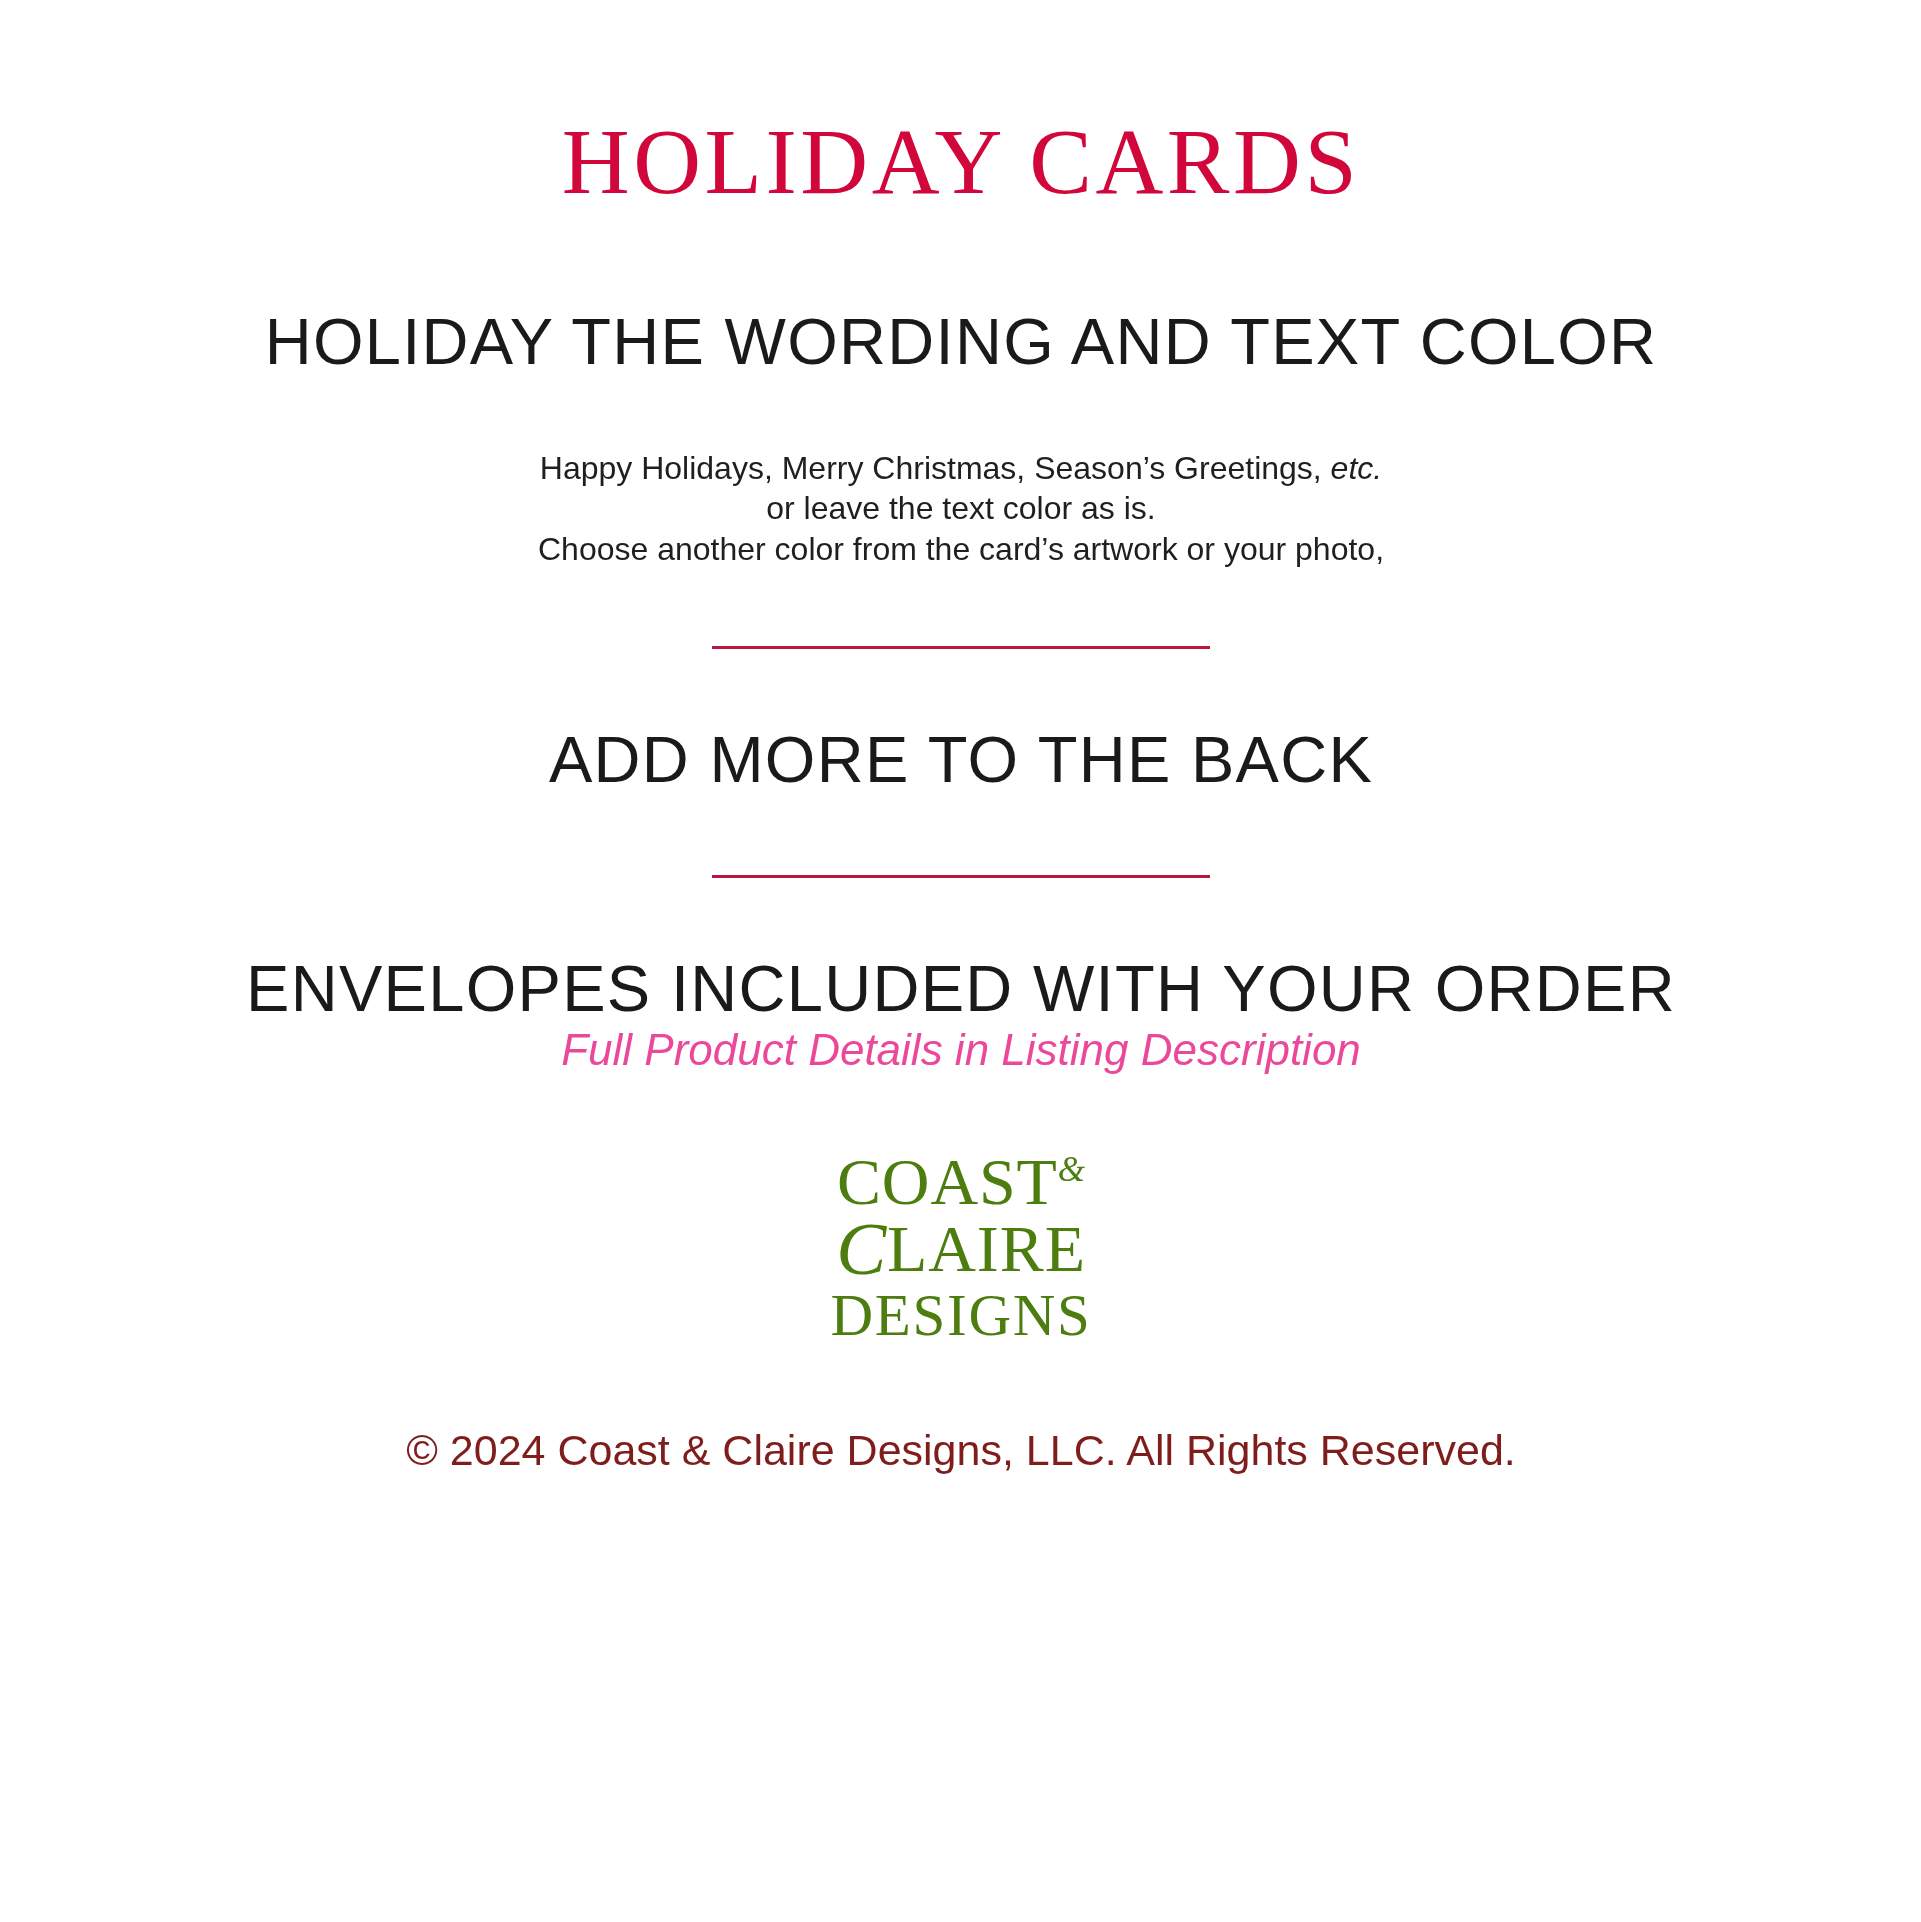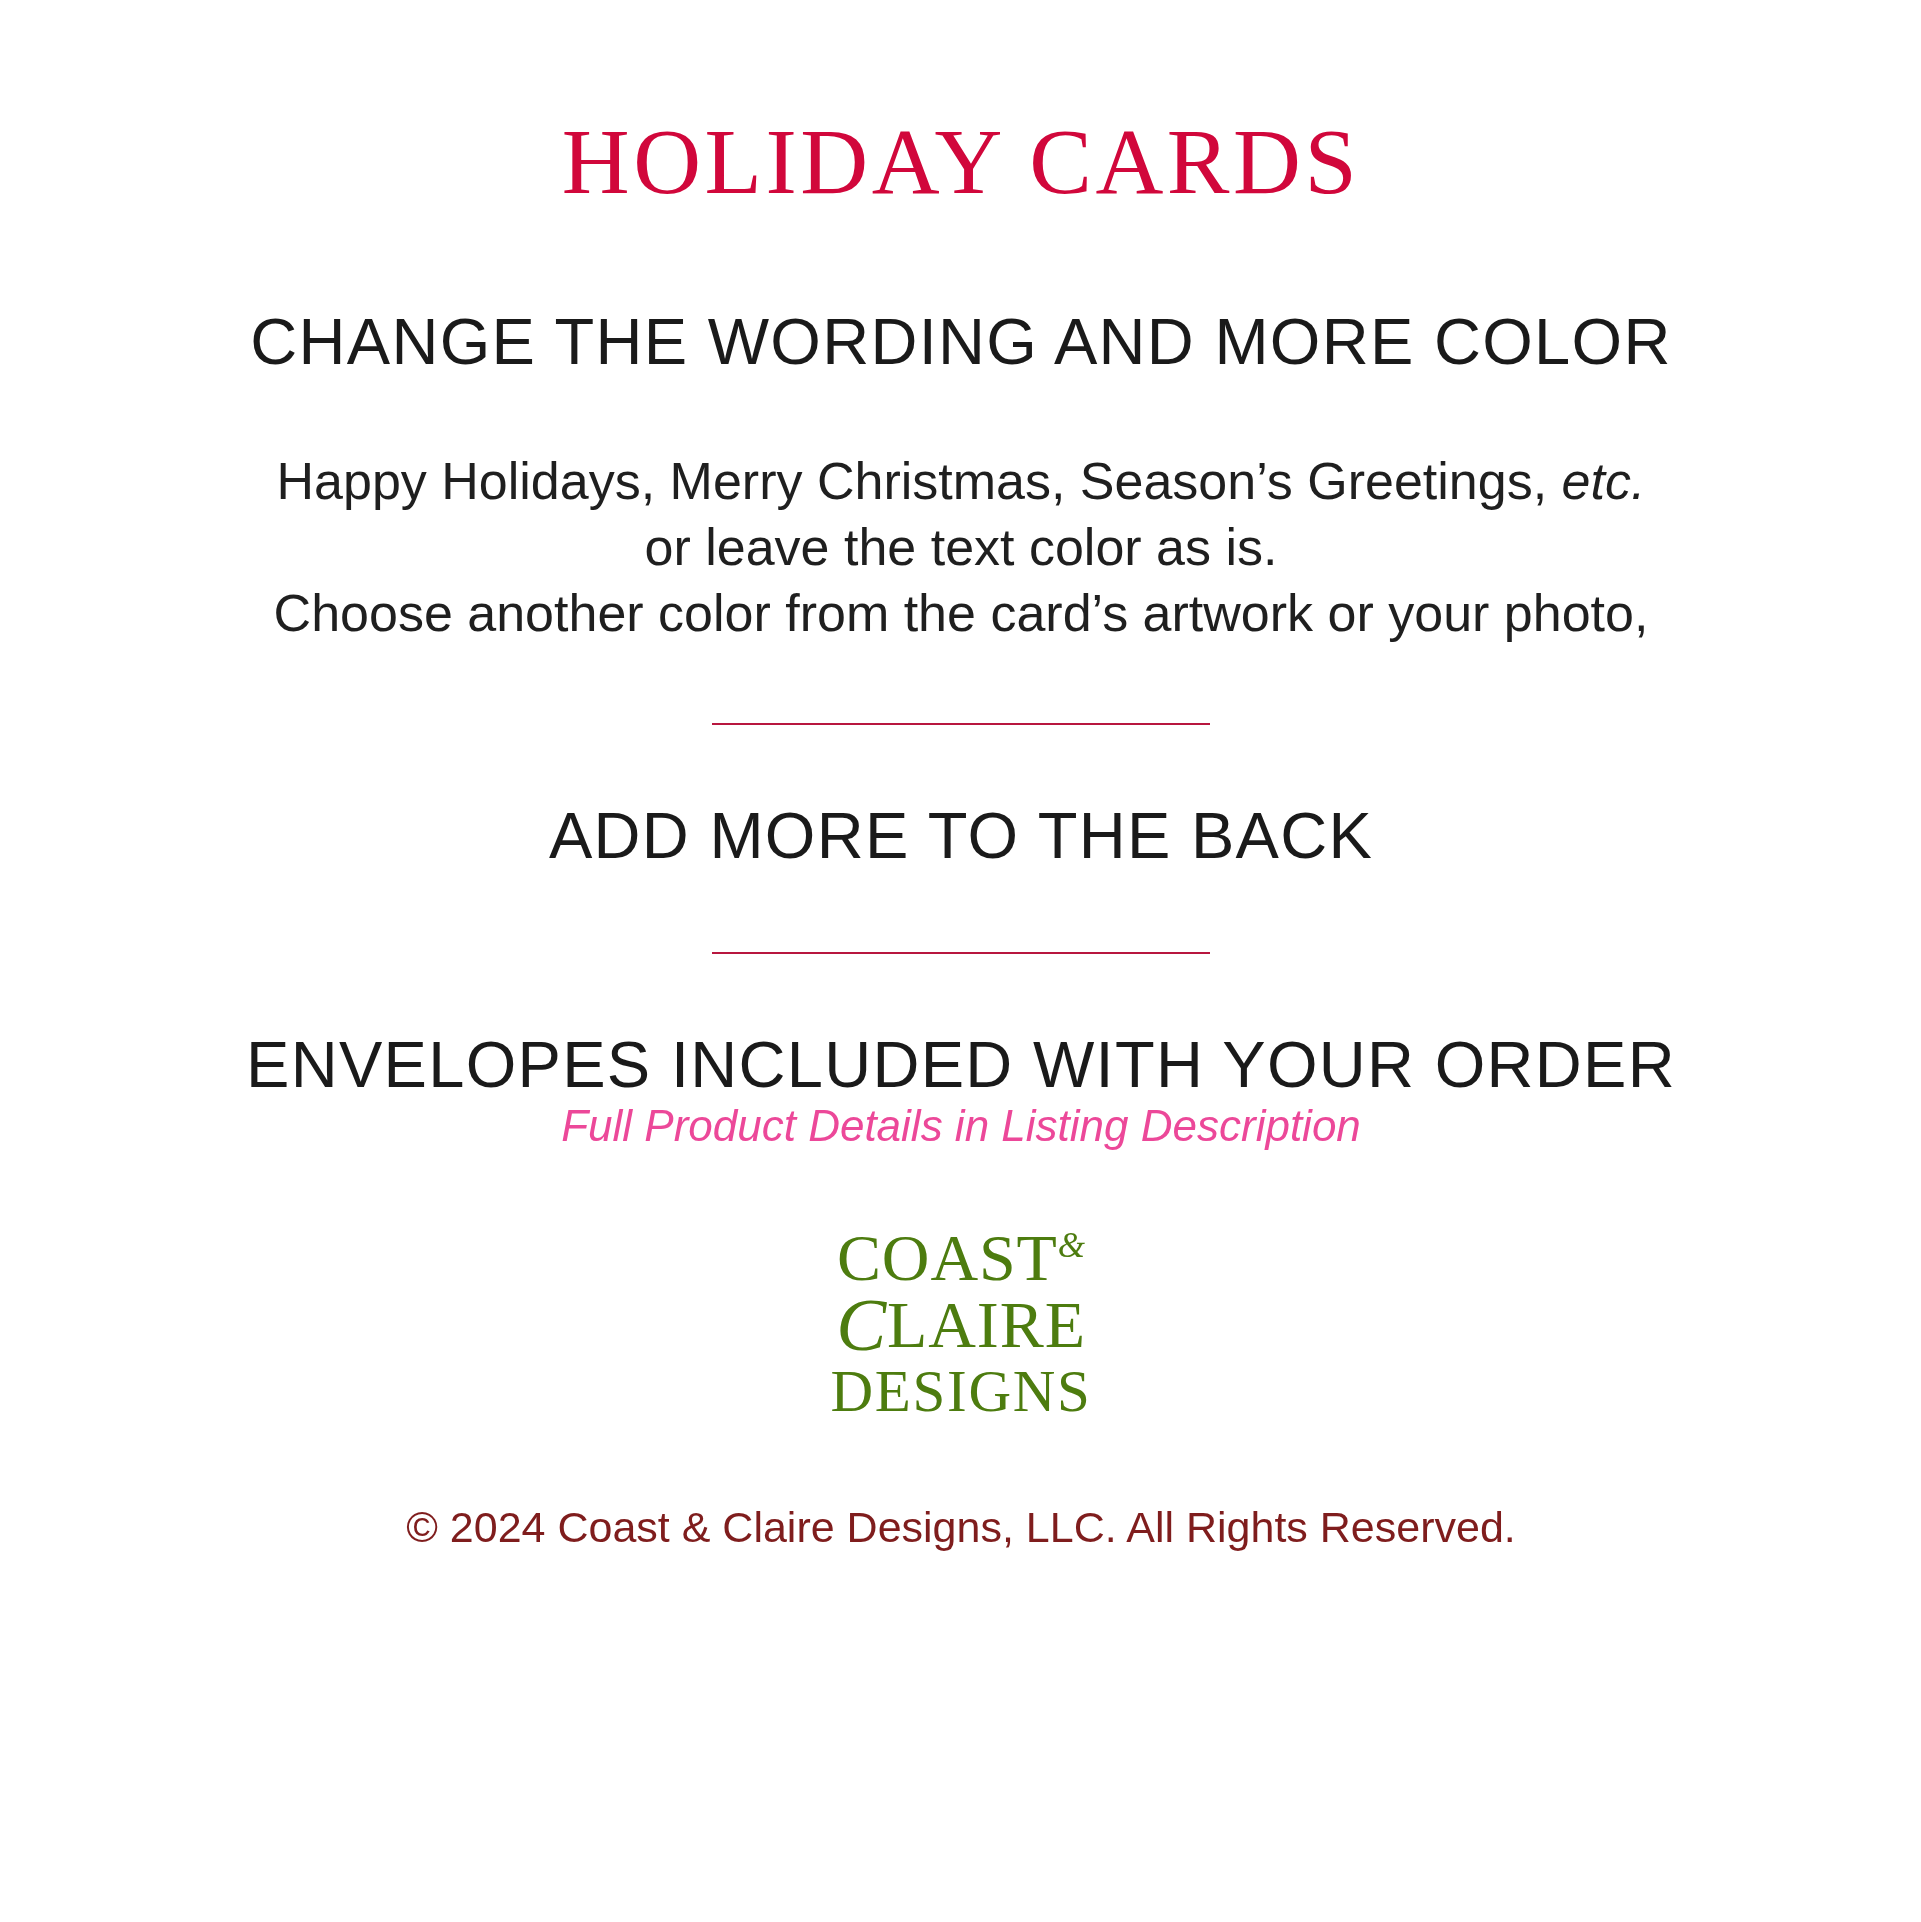--- a/index.html
+++ b/index.html
@@ -43,21 +43,21 @@
     color: #1a1a1a;
     line-height: 1.1;
   }
 
   .heading-1 { margin-top: 98px; }
   .heading-2 { margin-top: 75px; }
   .heading-3 { margin-top: 75px; }
 
   .body-block {
     text-align: center;
-    font-size: 52px;
+    font-size: 32px;
     line-height: 1.27;
     color: #1f1f1f;
     font-weight: 400;
   }
   .body-1 { margin-top: 70px; }
   .body-2 { margin-top: 72px; font-size: 45px; }
 
   .body-block .line { display: block; white-space: nowrap; }
   .body-block em { font-style: italic; }
 
@@ -125,21 +125,21 @@
     color: #7f1d1d;
   }
 </style>
 </head>
 <body>
 
 <div class="page">
 
   <div class="main-title">HOLIDAY CARDS</div>
 
-  <div class="section-heading heading-1">CHANGE THE WORDING AND MORE COLOR</div>
+  <div class="section-heading heading-1">HOLIDAY THE WORDING AND TEXT COLOR</div>
 
   <div class="body-block body-1">
     <span class="line">Happy Holidays, Merry Christmas, Season’s Greetings, <em>etc.</em></span>
     <span class="line">or leave the text color as is.</span>
     <span class="line">Choose another color from the card’s artwork or your photo,</span>
   </div>
 
   <div class="divider"></div>
 
   <div class="section-heading heading-2">ADD MORE TO THE BACK</div>

